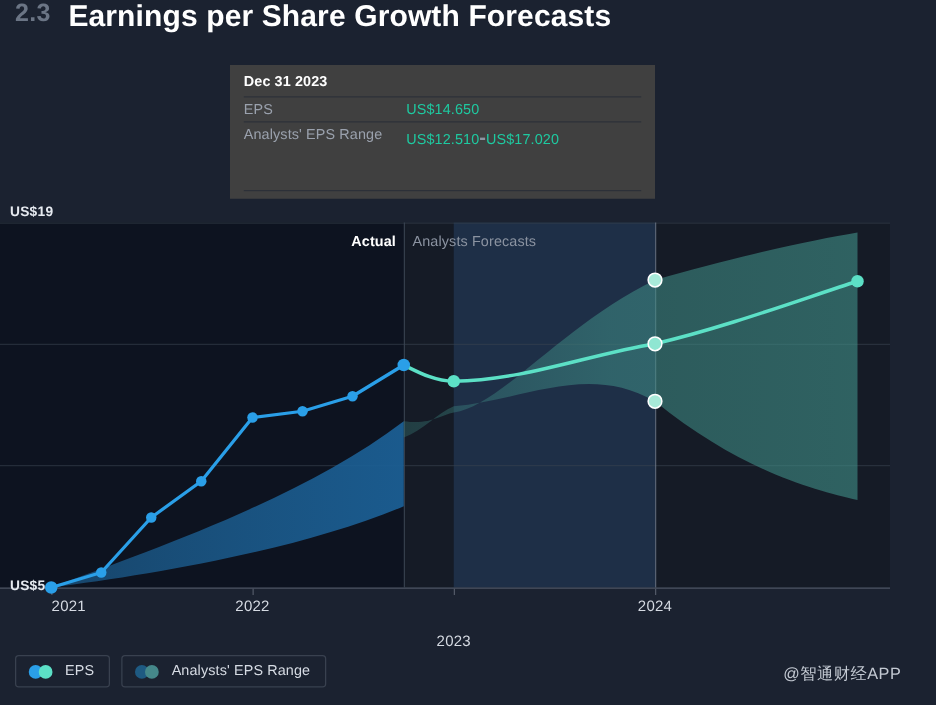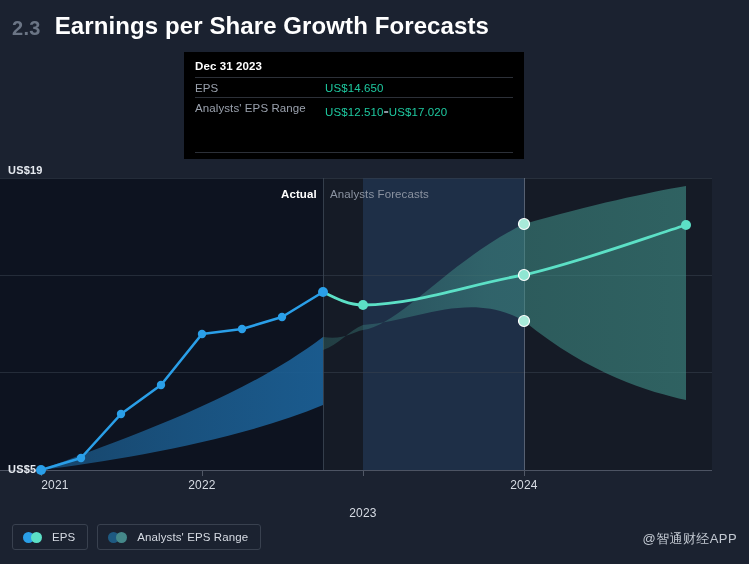--- a/index.html
+++ b/index.html
@@ -7,21 +7,21 @@
     width:749px;height:564px;
     background:#1b2230;
     font-family:"Liberation Sans",sans-serif;
     overflow:hidden;
     position:relative;
     -webkit-font-smoothing:antialiased;
   }
   #root{position:relative;width:749px;height:564px;}
 
   
-  .header{position:absolute;left:0;top:0;width:749px;height:40px;display:flex;align-items:flex-end;}
+  .header{position:absolute;left:0;top:0;width:749px;height:40px;display:flex;align-items:flex-start;}
   .hdr-num{font-size:20px;font-weight:700;color:#6b7585;margin-left:12px;letter-spacing:.3px;}
   .hdr-title{font-size:24px;font-weight:700;color:#ffffff;margin-left:14px;letter-spacing:.1px;}
 
   
   .chart-area{position:absolute;left:0;top:160px;width:749px;height:330px;}
   .plot-bg{position:absolute;left:0;top:18px;width:712px;height:292px;background:#151b26;}
   .actual-bg{position:absolute;left:0;top:18px;width:323px;height:292px;background:#0d1320;}
   .forecast-highlight{position:absolute;left:363px;top:18px;width:161px;height:292px;background:#1e2f47;}
 
   .gridline{position:absolute;left:0;width:712px;height:1px;background:#39414f;opacity:.55;}
@@ -35,21 +35,21 @@
 
   .seg-label{position:absolute;font-size:11.5px;letter-spacing:.1px;}
   .seg-actual{color:#ffffff;font-weight:700;}
   .seg-forecast{color:#8b93a1;font-weight:400;}
 
   svg.series{position:absolute;left:0;top:0;width:749px;height:330px;overflow:visible;}
 
   
   .tooltip{
     position:absolute;left:184px;top:52px;width:340px;height:107px;
-    background:#000000;box-sizing:border-box;padding:8px 11px 0 11px;
+    background:#404040;box-sizing:border-box;padding:8px 11px 0 11px;
   }
   .tt-title{font-size:11.5px;font-weight:700;color:#ffffff;padding-bottom:5px;letter-spacing:.1px;}
   .tt-row{display:flex;align-items:flex-start;border-top:1px solid #2c3038;padding:4px 0 3px 0;}
   .tt-row.no-line{border-top:none;padding-top:1px;}
   .tt-key{width:130px;flex:0 0 130px;font-size:11.5px;color:#9aa1ad;font-weight:400;letter-spacing:.1px;}
   .tt-val{font-size:11.5px;font-weight:400;color:#1ec9a0;letter-spacing:.1px;}
   .tt-sep{color:#8d95a1;font-weight:700;}
   .tt-sub{font-size:11.5px;font-weight:700;color:#9aa1ad;letter-spacing:.1px;}
   .tt-bottomline{position:absolute;left:11px;bottom:6px;width:318px;height:1px;background:#2c3038;}
 
@@ -58,21 +58,21 @@
   .legend-item{
     display:flex;align-items:center;height:26px;padding:0 12px 0 10px;
     border:1px solid #39414f;border-radius:3px;background:#1b2230;box-sizing:border-box;
   }
   .swatch{position:relative;width:22px;height:11px;margin-right:7px;flex:0 0 22px;}
   .swatch i{position:absolute;top:0;width:11px;height:11px;border-radius:50%;display:block;}
   .swatch i.a{left:0;}
   .swatch i.b{left:8px;}
   .legend-text{font-size:11.5px;color:#d6dbe3;font-weight:400;letter-spacing:.1px;white-space:nowrap;}
 
-  .watermark{position:absolute;right:12px;top:530px;font-size:13px;color:#c3c9d2;letter-spacing:.4px;}
+  .watermark{position:absolute;right:28px;top:530px;font-size:13px;color:#c3c9d2;letter-spacing:.4px;}
 </style>
 </head>
 <body>
 
 <div id="root">
 
   <div class="header">
     <span class="hdr-num">2.3</span>
     <span class="hdr-title">Earnings per Share Growth Forecasts</span>
   </div>

